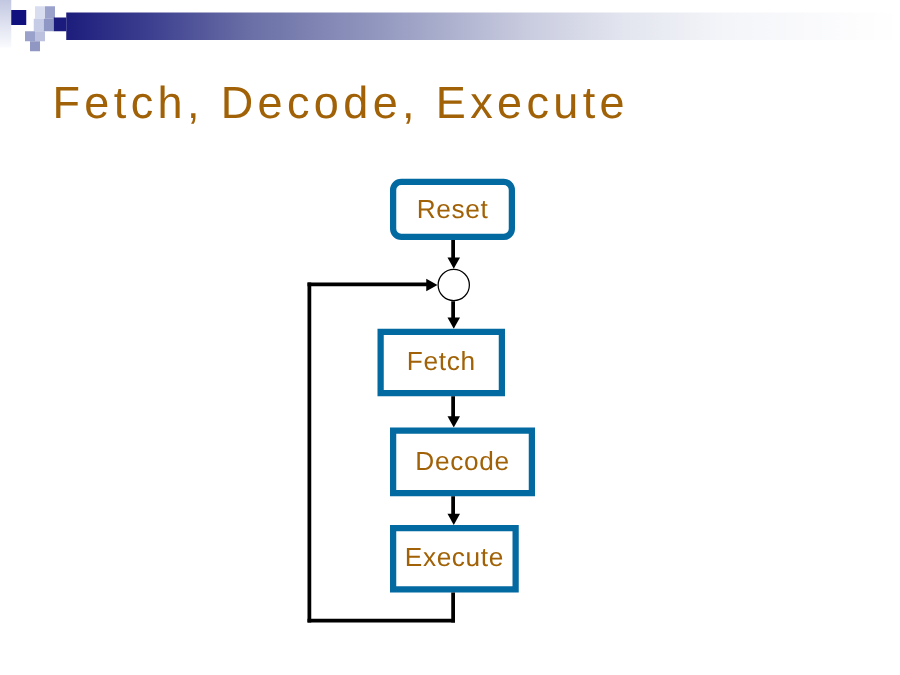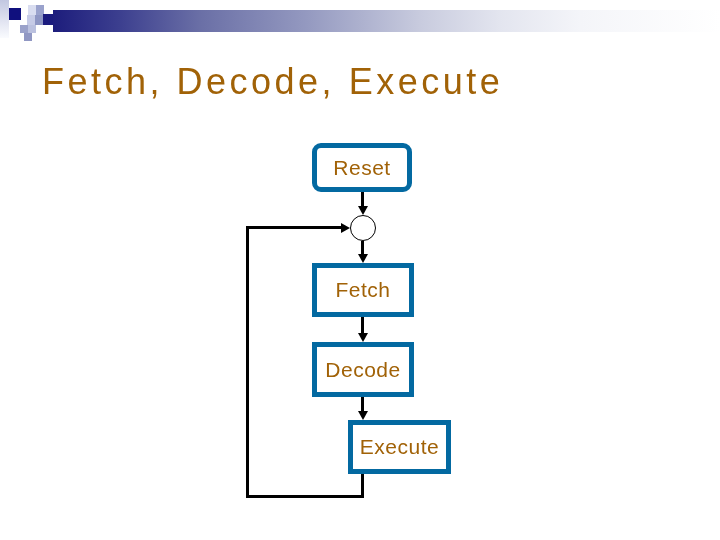--- a/index.html
+++ b/index.html
@@ -35,23 +35,23 @@
     font-size:36px; letter-spacing:3.5px; line-height:1;
     white-space:nowrap;
   }
   
   .node {
     position:absolute; background:#fff; border:5px solid #0369a1;
     display:flex; align-items:center; justify-content:center;
     font-size:21px; letter-spacing:0.5px; box-sizing:border-box;
   }
   .node.reset   { left:312px; top:143px; width:100px; height:49px; border-radius:9px; }
-  .node.fetch   { left:312px; top:263px; width:102px; height:54px; }
-  .node.decode  { left:312px; top:342px; width:102px; height:55px; }
-  .node.execute { left:312px; top:420px; width:103px; height:54px;margin-left:36px; }
+  .node.fetch   { left:302px; top:263px; width:102px; height:54px; }
+  .node.decode  { left:312px; top:342px; width:116px; height:55px; }
+  .node.execute { left:312px; top:420px; width:103px; height:54px; }
   .junction {
     position:absolute; left:350px; top:215px; width:26px; height:26px;
     border:1.5px solid #000; border-radius:50%; background:#fff; box-sizing:border-box;
   }
   .vline, .hline { position:absolute; background:#000; }
   .vline { width:3px; }
   .hline { height:3px; }
   .v-reset-junction   { left:361px; top:192px; height:15px; }
   .v-junction-fetch   { left:361px; top:241px; height:14px; }
   .v-fetch-decode     { left:361px; top:317px; height:17px; }

